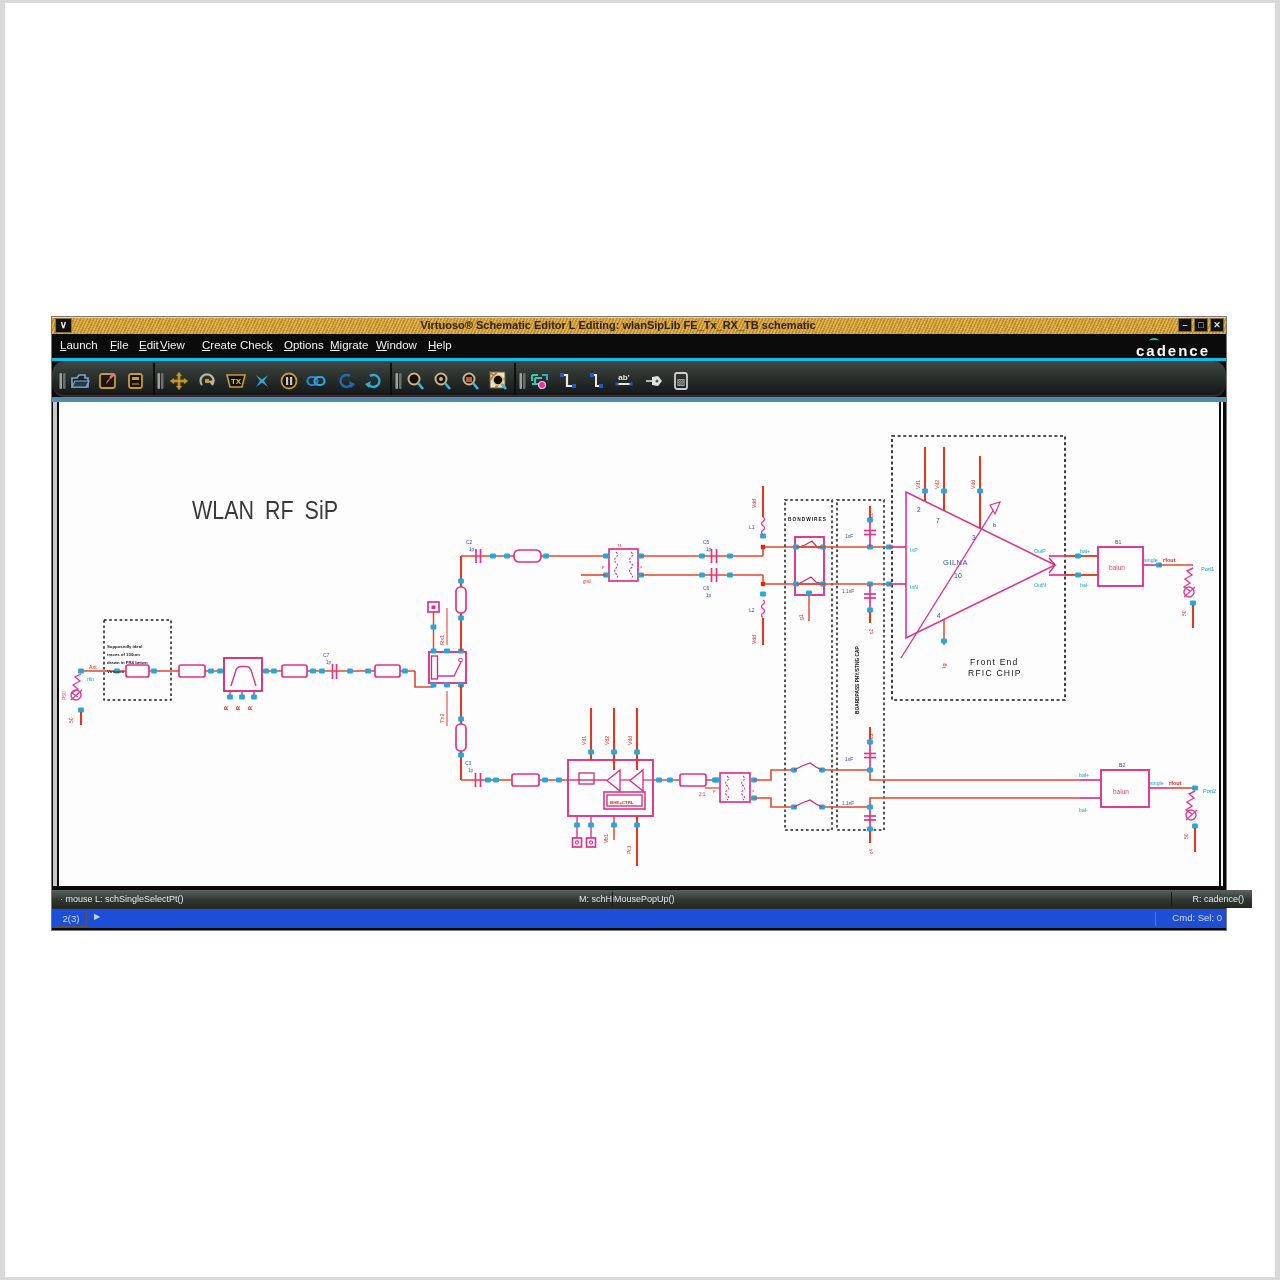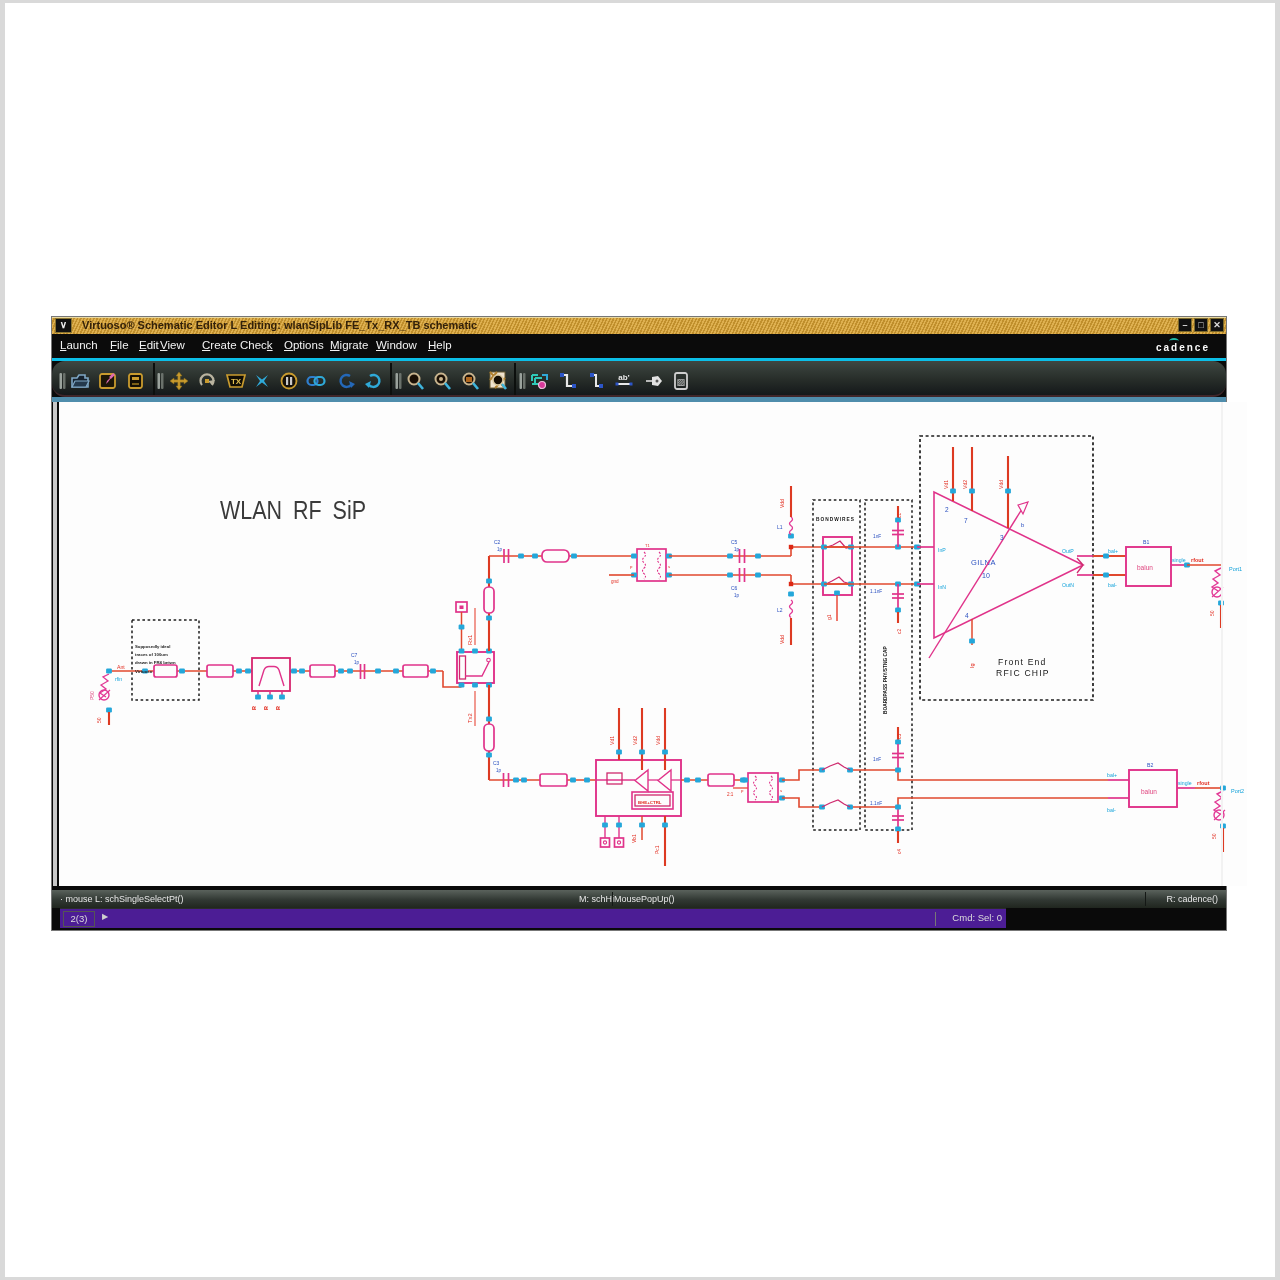--- a/index.html
+++ b/index.html
@@ -10,47 +10,47 @@
          border-right:5px solid #d9d9d9;border-bottom:6px solid #d9d9d9;background:#fff;}
   .win{position:absolute;left:52px;top:317px;width:1174px;height:613px;background:#0a0a0a;
        outline:1px solid #777;}
   
   .tbar{position:absolute;left:0;top:0;width:1174px;height:17px;
         background:repeating-linear-gradient(115deg,#deb050 0 1.5px,#c08f2c 1.5px 3px);
         border-top:1px solid #ead9a0;box-sizing:border-box;display:flex;align-items:center;}
   .menubtn{position:absolute;left:3px;top:1px;width:17px;height:15px;background:#111;
            border:1px solid #8a7430;box-sizing:border-box;color:#eee;font-size:10px;line-height:11px;
            text-align:center;font-weight:bold;}
-  .ttl{position:absolute;left:30px;right:72px;top:1px;height:15px;
+  .ttl{position:absolute;left:30px;right:72px;top:1px;height:15px;text-align:center;
        font-size:11px;font-weight:bold;color:#33210a;line-height:15px;letter-spacing:0px;
        white-space:nowrap;overflow:hidden;}
   .wbtns{position:absolute;right:1px;top:0px;height:17px;display:flex;}
   .wbtn{width:14px;height:14px;margin:1px 1px;background:#111;border:1px solid #7d6a2c;
         color:#ddd;font-size:9px;line-height:12px;text-align:center;font-weight:bold;box-sizing:border-box;}
   
   .mbar{position:absolute;left:0;top:17px;width:1174px;height:24px;background:#0b0b0b;color:#f2f2f2;
         font-size:11.5px;}
   .mbar span.mi{position:absolute;top:5px;}
-  .cad{position:absolute;right:16px;top:8px;color:#fafafa;font-size:10px;font-weight:bold;
+  .cad{position:absolute;right:16px;top:8px;color:#fafafa;font-size:15px;font-weight:bold;
        letter-spacing:2px;}
   .cad i{position:absolute;left:13px;top:-4px;width:10px;height:4px;border-top:2.5px solid #1fb8a6;
          border-radius:50%;font-style:normal;}
   
   .cyan{position:absolute;left:0;top:41px;width:1174px;height:3px;background:#0cbfe8;}
   .tool{position:absolute;left:0;top:44px;width:1174px;height:36px;
         background:linear-gradient(#3e4742,#272d29 55%,#14181a);
         border-bottom:2px solid #40262a;box-sizing:border-box;border-radius:13px;}
   .bluebar{position:absolute;left:0;top:80px;width:1174px;height:5px;background:#4f8dac;}
   
-  .canvas{position:absolute;left:7px;top:85px;width:1160px;height:484px;background:#fdfdfd;padding-left:28px;}
+  .canvas{position:absolute;left:7px;top:85px;width:1160px;height:484px;background:#fdfdfd;}
   
   .sb1{position:absolute;left:0;top:573px;width:1174px;height:18px;
-       background:linear-gradient(#5a625c,#313833 55%,#20261f);color:#e8e8e8;font-size:9px;}
+       background:linear-gradient(#5a625c,#313833 55%,#20261f);color:#e8e8e8;font-size:9px;padding-left:26px;}
   .sb1 span{position:absolute;top:4px;}
-  .sb2{position:absolute;left:8px;top:591px;width:946px;height:20px;background:#4c1d95;color:#dcdcdc;
+  .sb2{position:absolute;left:0;top:591px;width:1174px;height:20px;background:#1d4ed8;color:#dcdcdc;
        font-size:9.5px;border-top:1px solid #2c2c2c;box-sizing:border-box;}
   .sb2 .cell{position:absolute;left:3px;top:2px;width:30px;height:14px;border:1px solid #555;
              text-align:center;line-height:14px;}
   .sb2 .arrow{position:absolute;left:42px;top:3px;font-size:8px;color:#cfcfcf;}
   .sb2 .cmd{position:absolute;right:4px;top:3px;border-left:1px solid #777;padding-left:16px;height:14px;line-height:12px;}
   .u{text-decoration:underline;}
 </style>
 </head>
 <body>
 

